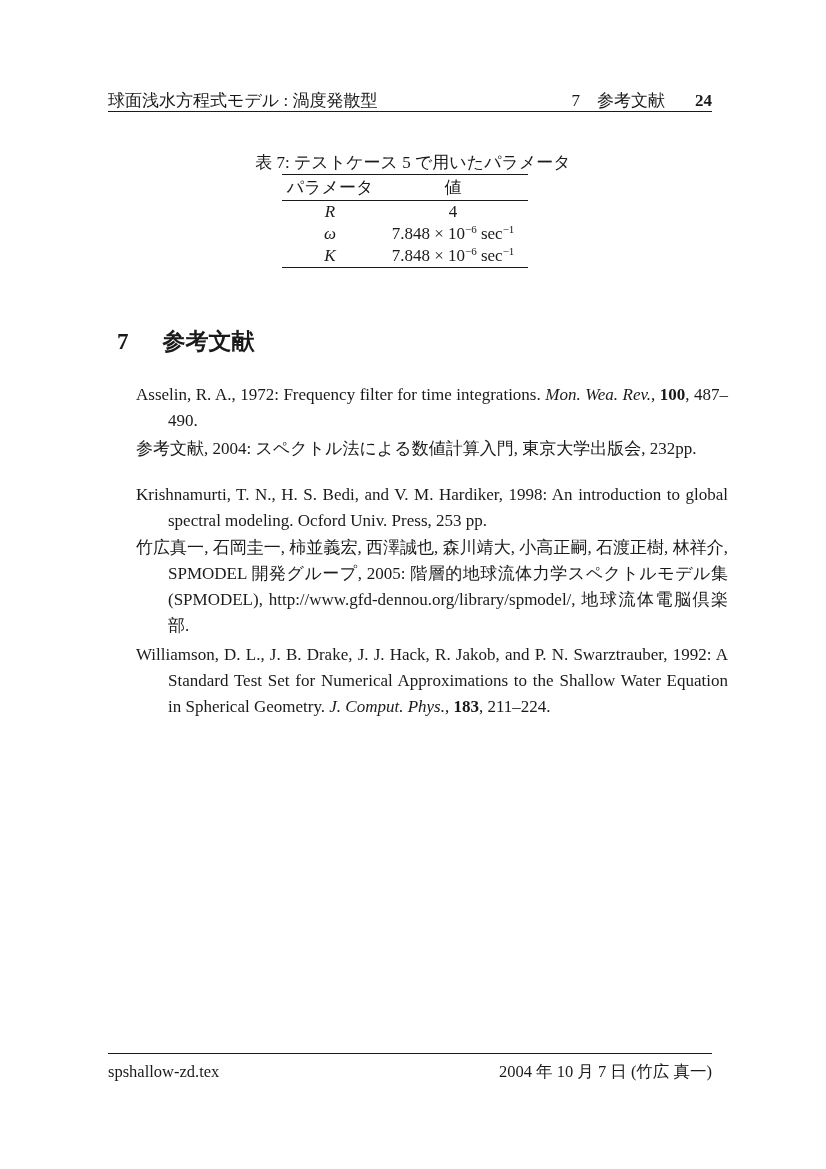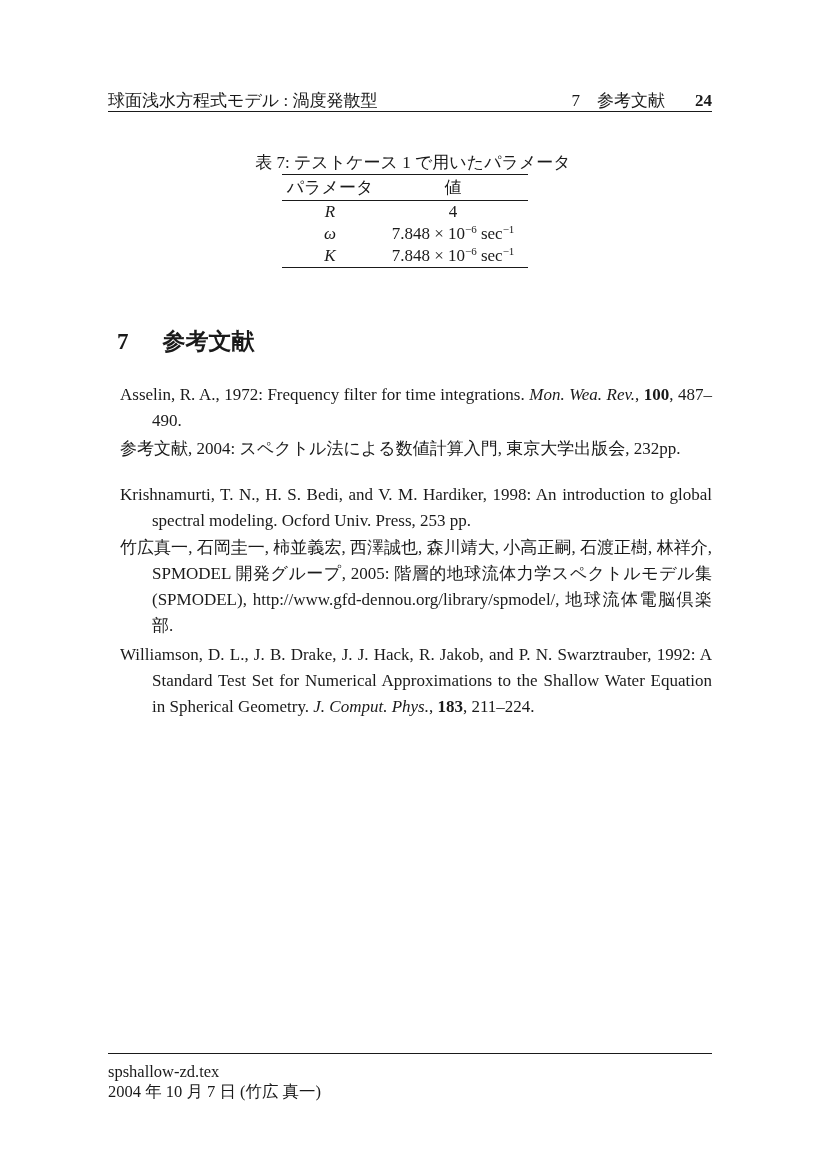--- a/index.html
+++ b/index.html
@@ -49,56 +49,56 @@
 
   
   .section-heading {
     position: absolute; top: 327px; left: 117px;
     font-size: 23px; font-weight: bold; line-height: 30px;
   }
   .section-heading .title { margin-left: 34px; }
 
   
   .ref {
-    position: absolute; left: 120px; width: 560px;
+    position: absolute; left: 136px; width: 560px;
     padding-left: 32px; text-indent: -32px;
     font-size: 17px; line-height: 26px;
     text-align: justify;
   }
   .r1 { top: 382px; }
   .r2 { top: 436px; }
   .r3 { top: 482px; }
   .r4 { top: 535px; }
   .r5 { top: 642px; }
   .ref b { font-weight: bold; }
 
   
   .page-footer {
     position: absolute; left: 108px; top: 1053px;
     width: 604px;
     border-top: 1.4px solid #1a1a1a;
     padding-top: 8px;
     display: flex; justify-content: space-between;
-    font-size: 16.5px; line-height: 20px; flex-direction: column;
+    font-size: 16.5px; line-height: 20px;
   }
 </style>
 </head>
 <body>
 
 <div class="page">
 
   <div class="running-header">
     <span>球面浅水方程式モデル : 渦度発散型</span>
     <span class="right">
       <span>7　参考文献</span>
       <span class="page-num">24</span>
     </span>
   </div>
 
-  <div class="table-caption">表 7: テストケース 1 で用いたパラメータ</div>
+  <div class="table-caption">表 7: テストケース 5 で用いたパラメータ</div>
 
   <table class="params">
     <thead>
       <tr>
         <th class="col-param">パラメータ</th>
         <th class="col-value">値</th>
       </tr>
     </thead>
     <tbody>
       <tr>

